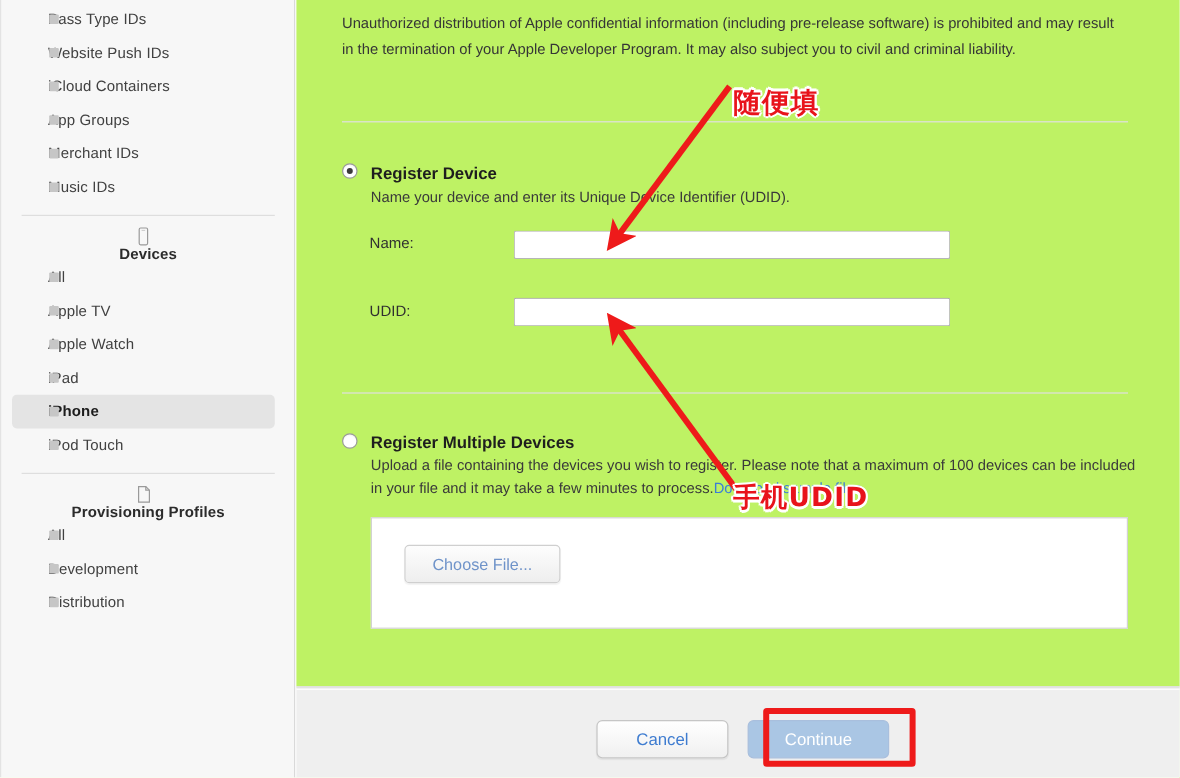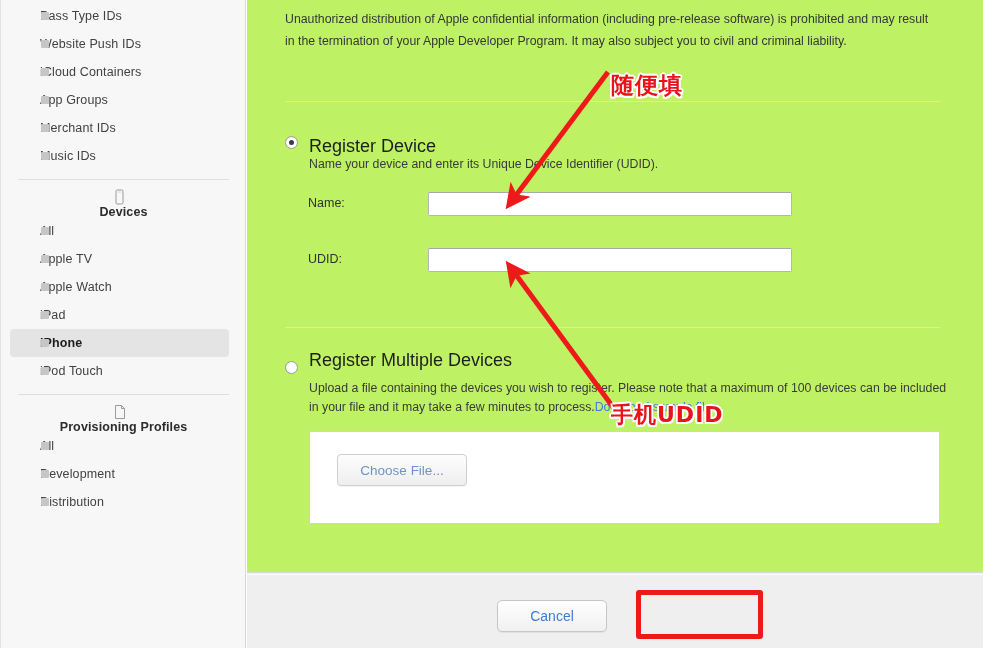--- a/index.html
+++ b/index.html
@@ -108,22 +108,22 @@
     left: 38px;
     width: 655px;
     height: 1px;
     background: #e0e0e0;
   }
   #hr-top { top: 101px; }
   #hr-mid { top: 327px; }
 
   .section-title {
     position: absolute;
-    font-size: 18px;
-    font-weight: normal;
+    font-size: 14px;
+    font-weight: bold;
     color: #1e1e1e;
   }
   .section-desc {
     position: absolute;
     font-size: 12.3px;
     line-height: 19px;
     color: #3a3a3a;
   }
 
   .radio {
@@ -380,31 +380,32 @@
 
     <div class="fieldlabel" style="left:61px; top:196px;">Name:</div>
     <input class="textbox" style="left: 181px; top: 192px;" type="text" placeholder="">
 
     <div class="fieldlabel" style="left:61px; top:252px;text-align:center;">UDID:</div>
     <input class="textbox" style="left: 181px; top: 248px;" type="text" placeholder="">
 
     <div class="hr" id="hr-mid"></div>
 
     <span class="radio" style="left:38px; top:361px;"></span>
-    <div class="section-title" style="left:62px; top:350px;">Register Multiple Devices</div>
+    <div class="section-title" style="left:62px; top:360px;">Register Multiple Devices</div>
     <div class="section-desc" style="left:62px; top:379px; width:650px;"><span>Upload a file containing the devices you wish to register. Please note that a maximum of 100 devices can be included in your file and it may take a few minutes to process.</span><a class="link" href="#">Download sample files</a></div>
 
     <div class="dropzone" style="left:62px; top:431px; width:631px;">
       <button class="choose-btn">Choose File...</button>
     </div>
 
   </div>
 
   <div id="footer">
     <button class="footer-btn" id="btn-cancel">Cancel</button>
+    <button class="footer-btn" id="btn-continue">Continue</button>
   </div>
 
   <div id="annot-layer">
     <svg width="983" height="648" style="position:absolute;left:0;top:0;">
       <defs>
         <marker id="arrowhead" markerWidth="5" markerHeight="5" refX="2.2" refY="2.5" orient="auto">
           <path d="M0,0 L5,2.5 L0,5 L1.3,2.5 z" fill="#ee1a1a"></path>
         </marker>
       </defs>
       <line x1="588" y1="72" x2="494" y2="198" stroke="#ee1a1a" stroke-width="5" marker-end="url(#arrowhead)"></line>

